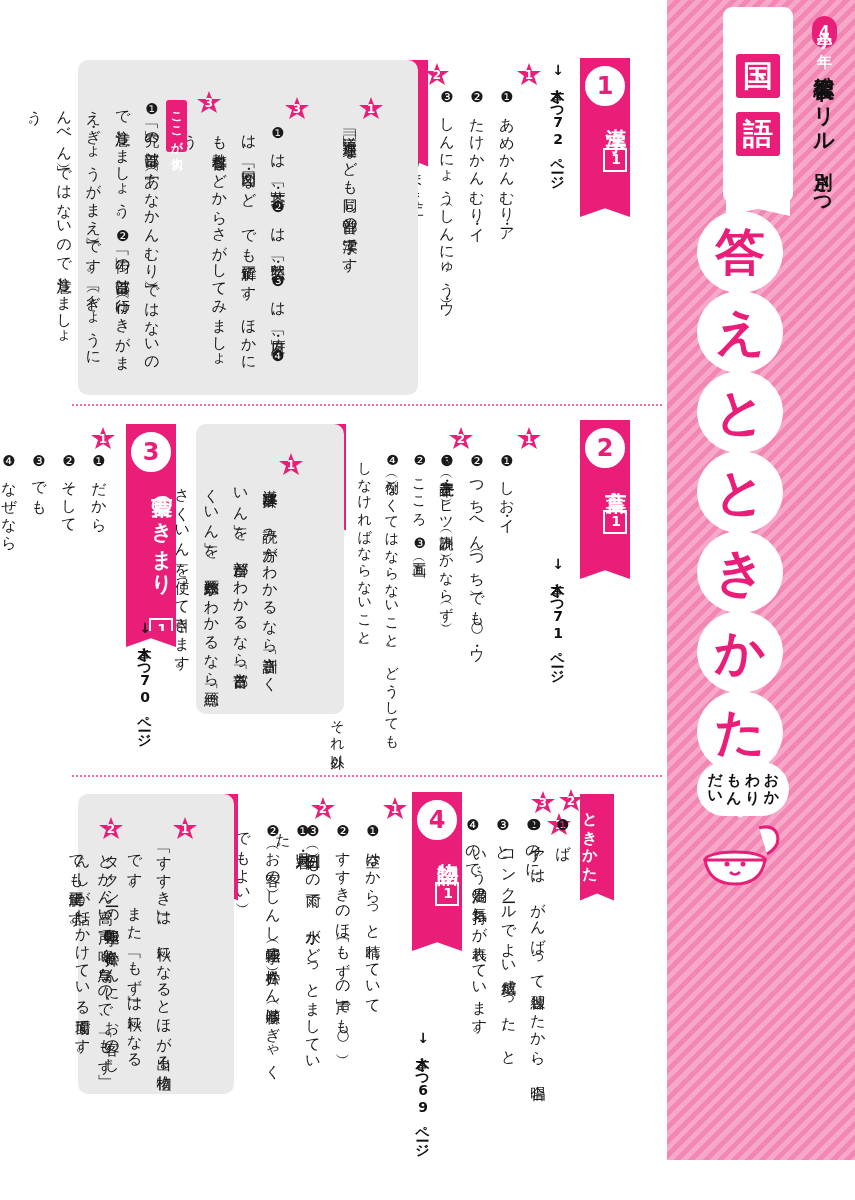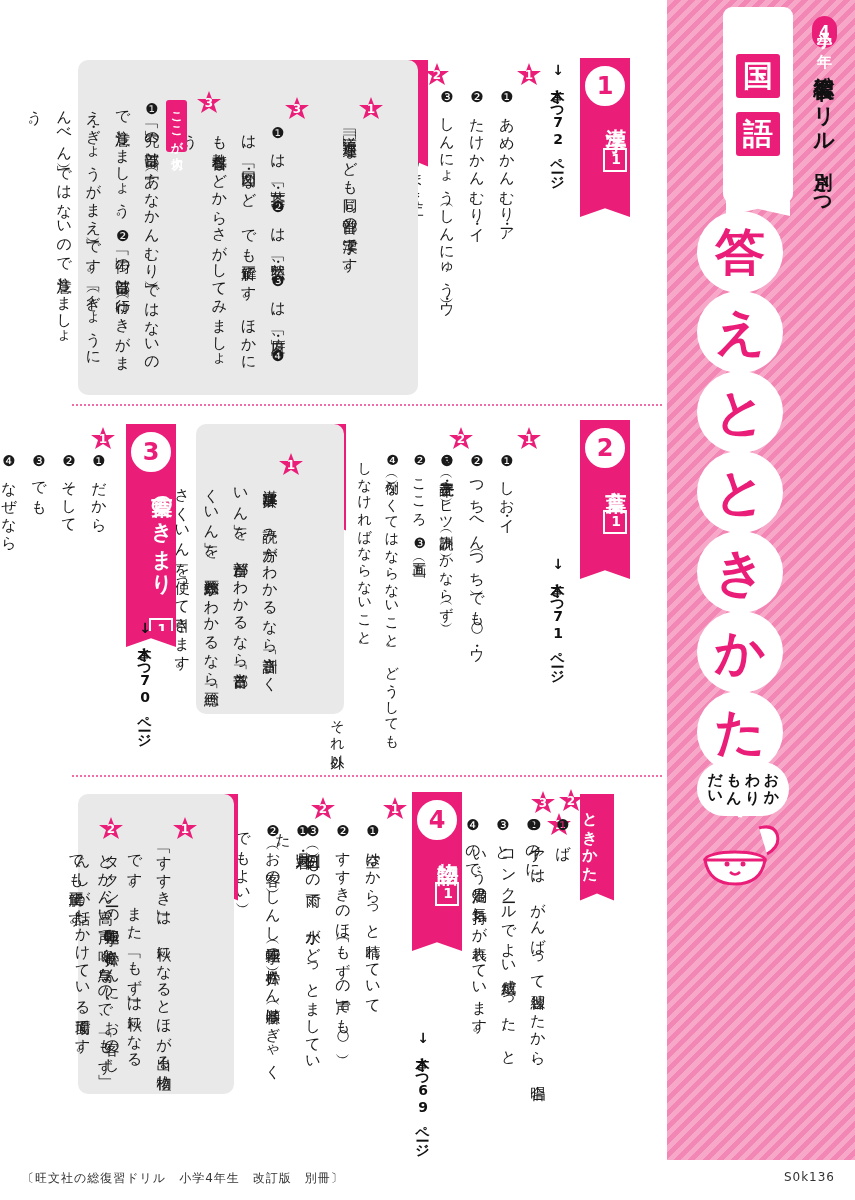--- a/index.html
+++ b/index.html
@@ -481,18 +481,14 @@
     </div>
     <div class="answers" style="top:816px;left:552px;height:120px;width:26px;">
       <div>❶ば</div>
       <div>❷のに</div>
       <div>❸と</div>
       <div>❹ので</div>
     </div>
 
   </div>
 
-  <div class="footer">
-    <div class="left">〔旺文社の総復習ドリル　小学4年生　改訂版　別冊〕</div>
-    <div class="right">S0k136</div>
-  </div>
 
 </div>
 
 </body></html>

